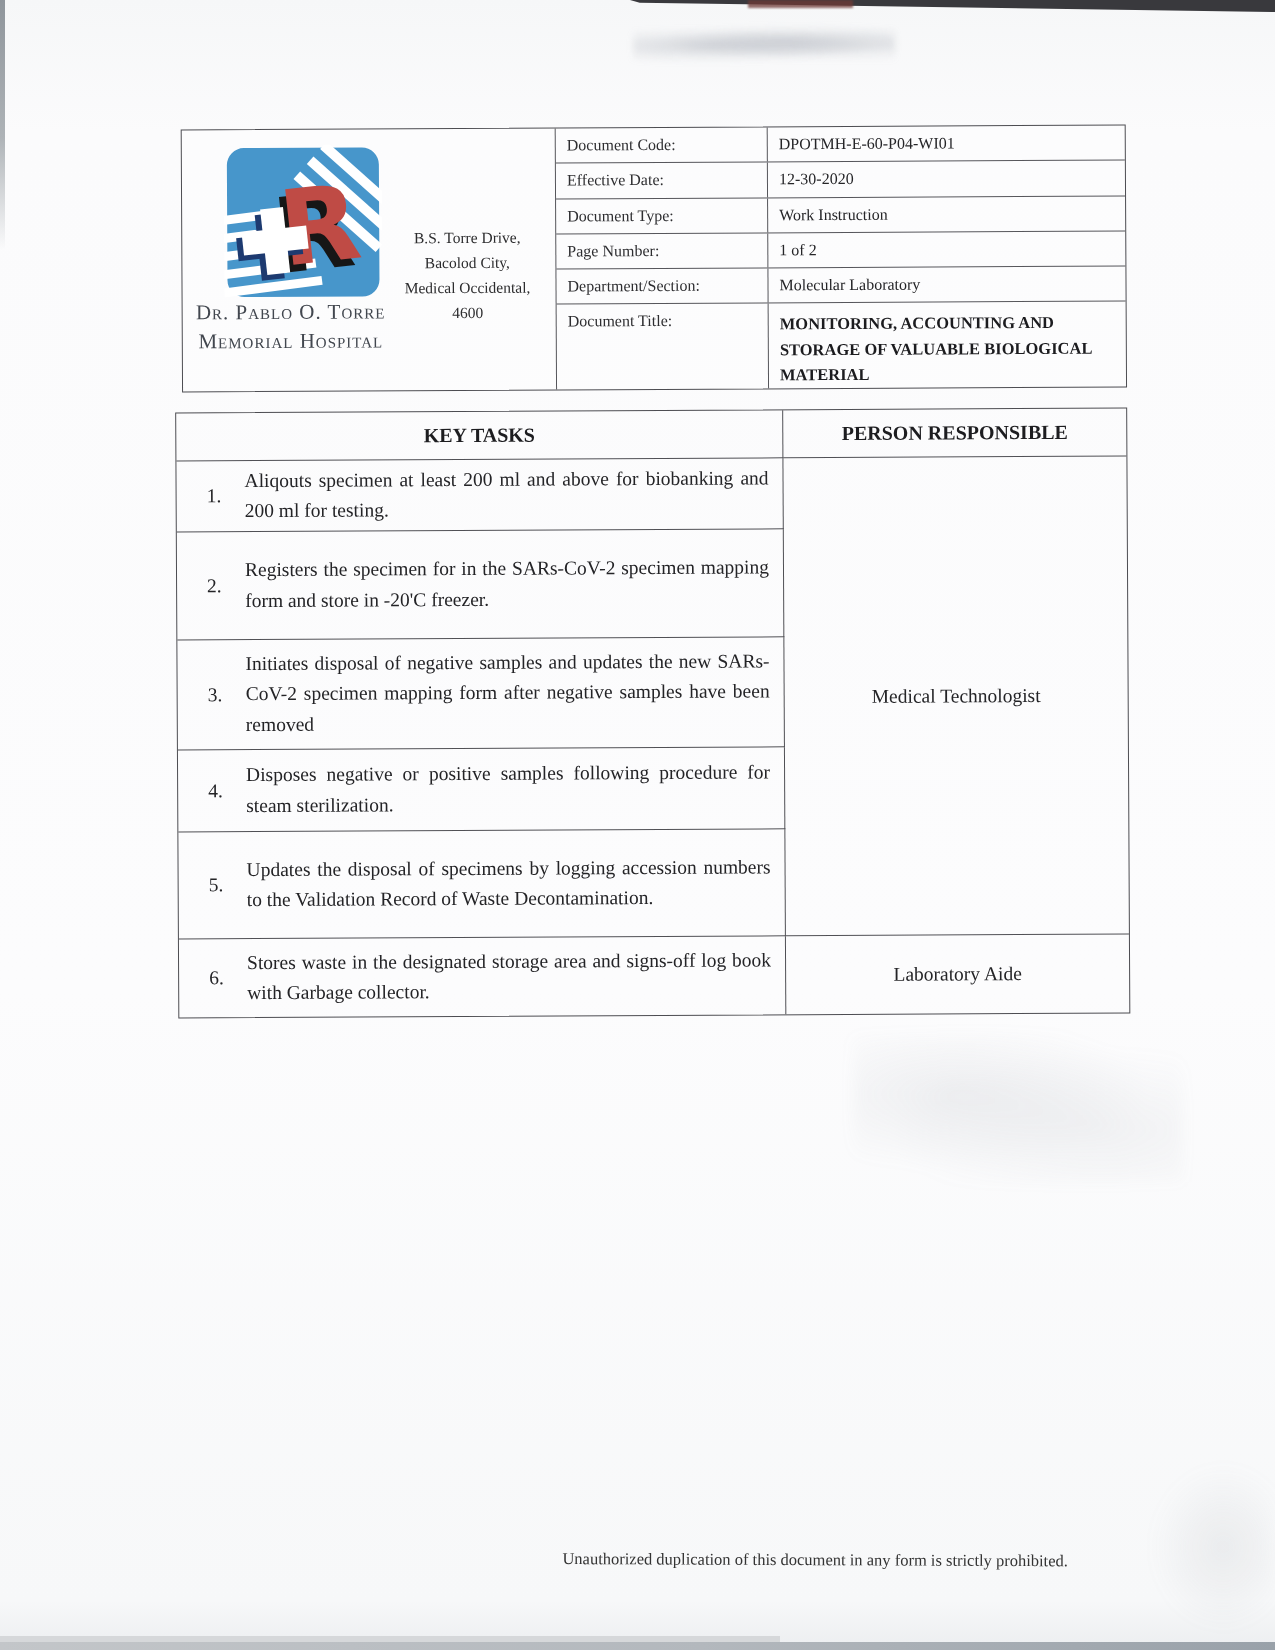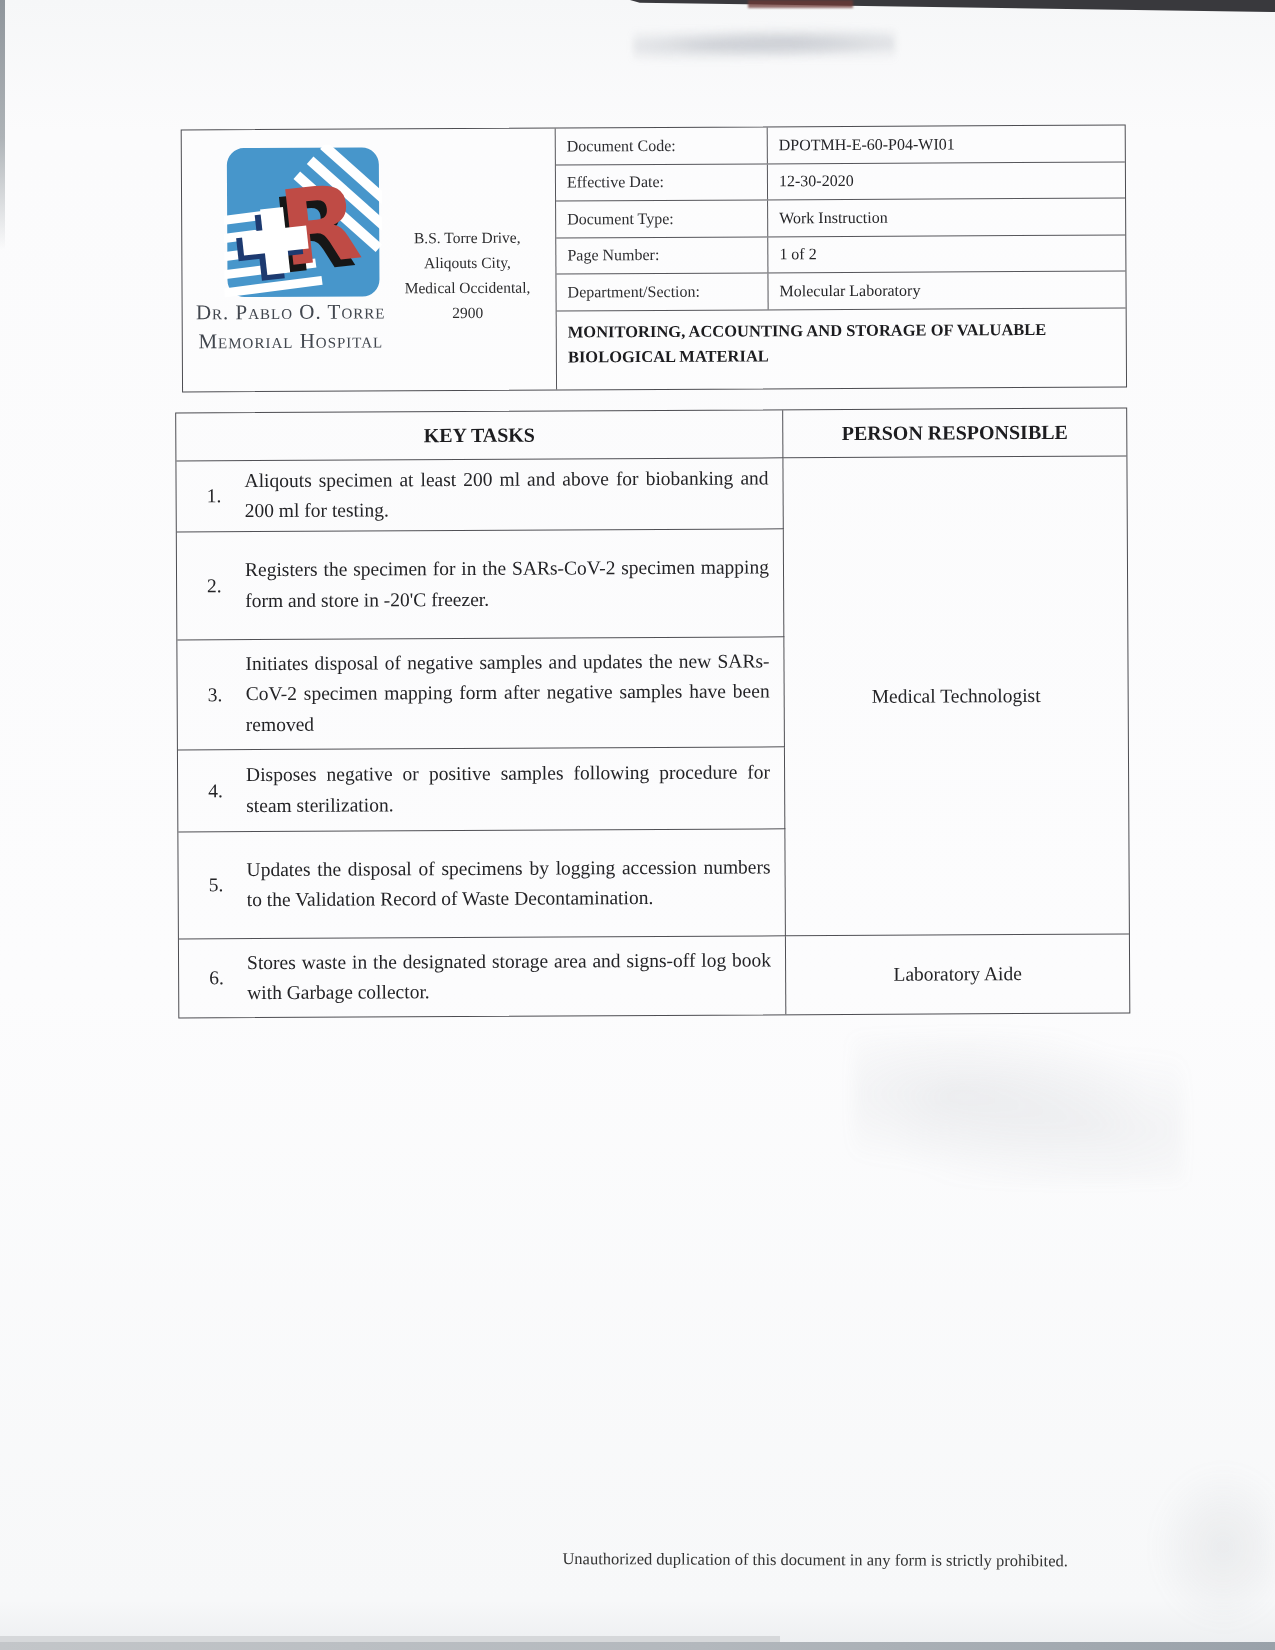--- a/index.html
+++ b/index.html
@@ -132,23 +132,23 @@
         </g>
       </svg>
 
       <div class="hospital-name">
         <span style="display:block">Dr. Pablo O. Torre</span>
         <span style="display:block">Memorial Hospital</span>
       </div>
 
       <div class="address">
         <span style="display:block">B.S. Torre Drive,</span>
-        <span style="display:block">Aliqouts City,</span>
+        <span style="display:block">Bacolod City,</span>
         <span style="display:block">Medical Occidental,</span>
-        <span style="display:block">2900</span>
+        <span style="display:block">4600</span>
       </div>
     </div>
 
     <div class="hdr-right">
       <div class="info-row h36">
         <div class="info-label">Document Code:</div>
         <div class="info-value">DPOTMH-E-60-P04-WI01</div>
       </div>
       <div class="info-row h36">
         <div class="info-label">Effective Date:</div>
@@ -160,20 +160,21 @@
       </div>
       <div class="info-row h36">
         <div class="info-label">Page Number:</div>
         <div class="info-value">1 of 2</div>
       </div>
       <div class="info-row h36">
         <div class="info-label">Department/Section:</div>
         <div class="info-value">Molecular Laboratory</div>
       </div>
       <div class="info-row title-row">
+        <div class="info-label">Document Title:</div>
         <div class="info-value">MONITORING, ACCOUNTING AND STORAGE OF VALUABLE BIOLOGICAL MATERIAL</div>
       </div>
     </div>
   </div>
 
   <div class="task-table">
     <div class="tcell th th-left">KEY TASKS</div>
     <div class="tcell th th-right">PERSON RESPONSIBLE</div>
 
     <div class="tcell task-cell" style="grid-row:2">

